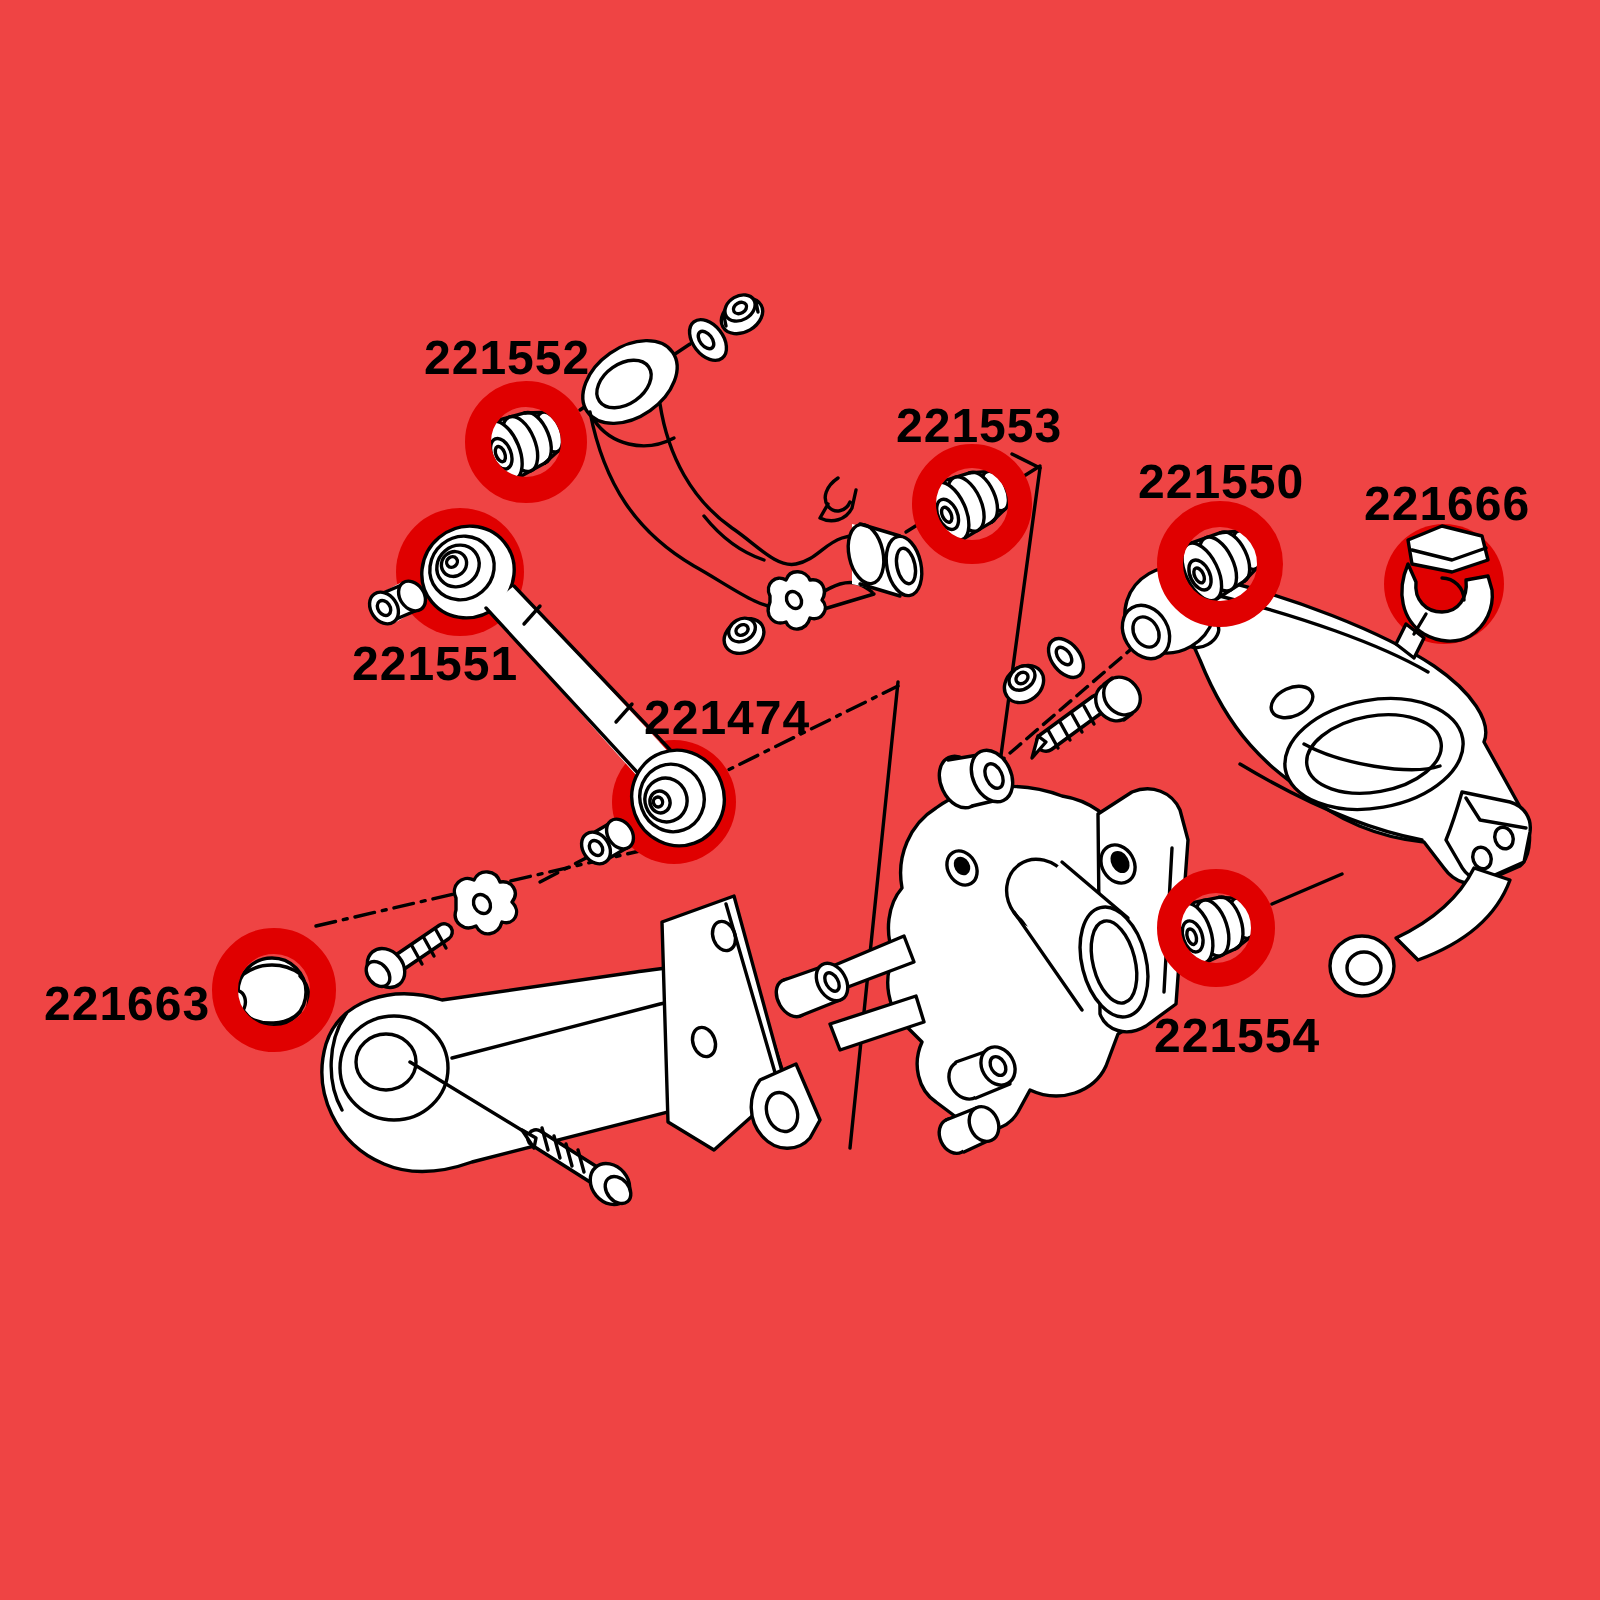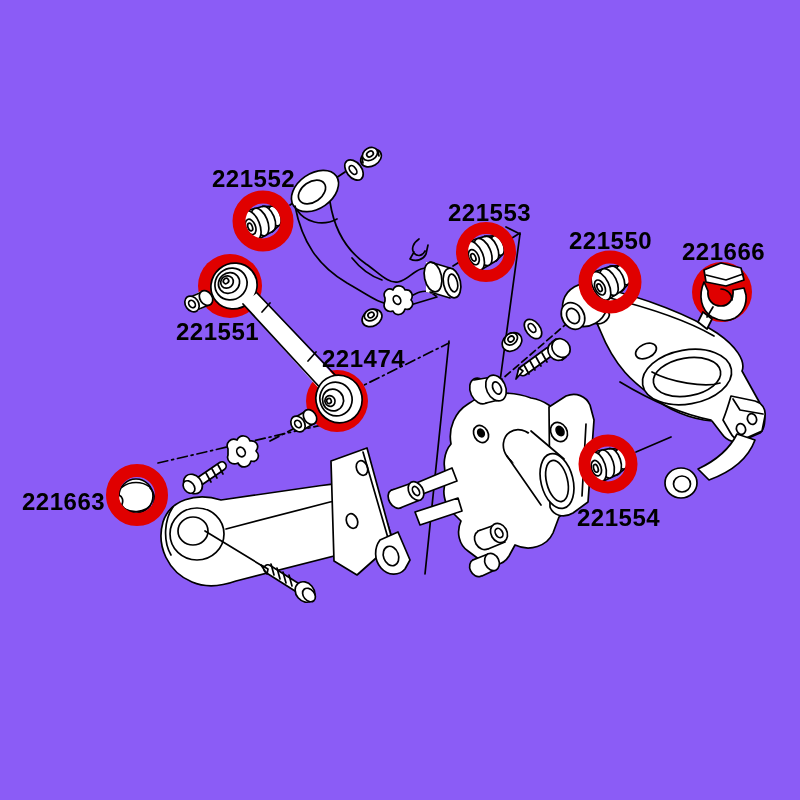--- a/index.html
+++ b/index.html
@@ -5,21 +5,21 @@
   html, body {
     margin: 0;
     padding: 0;
     background: #ffffff;
     font-family: "Liberation Sans", sans-serif;
   }
   .stage {
     position: relative;
     width: 800px;
     height: 800px;
-    background: #8b5cf6;
+    background: #ef4444;
     overflow: hidden;
   }
   svg { display: block; }
   .part-label {
     font-family: "Liberation Sans", sans-serif;
     font-weight: bold;
     font-size: 24px;
     letter-spacing: 0.5px;
   }
 </style>

